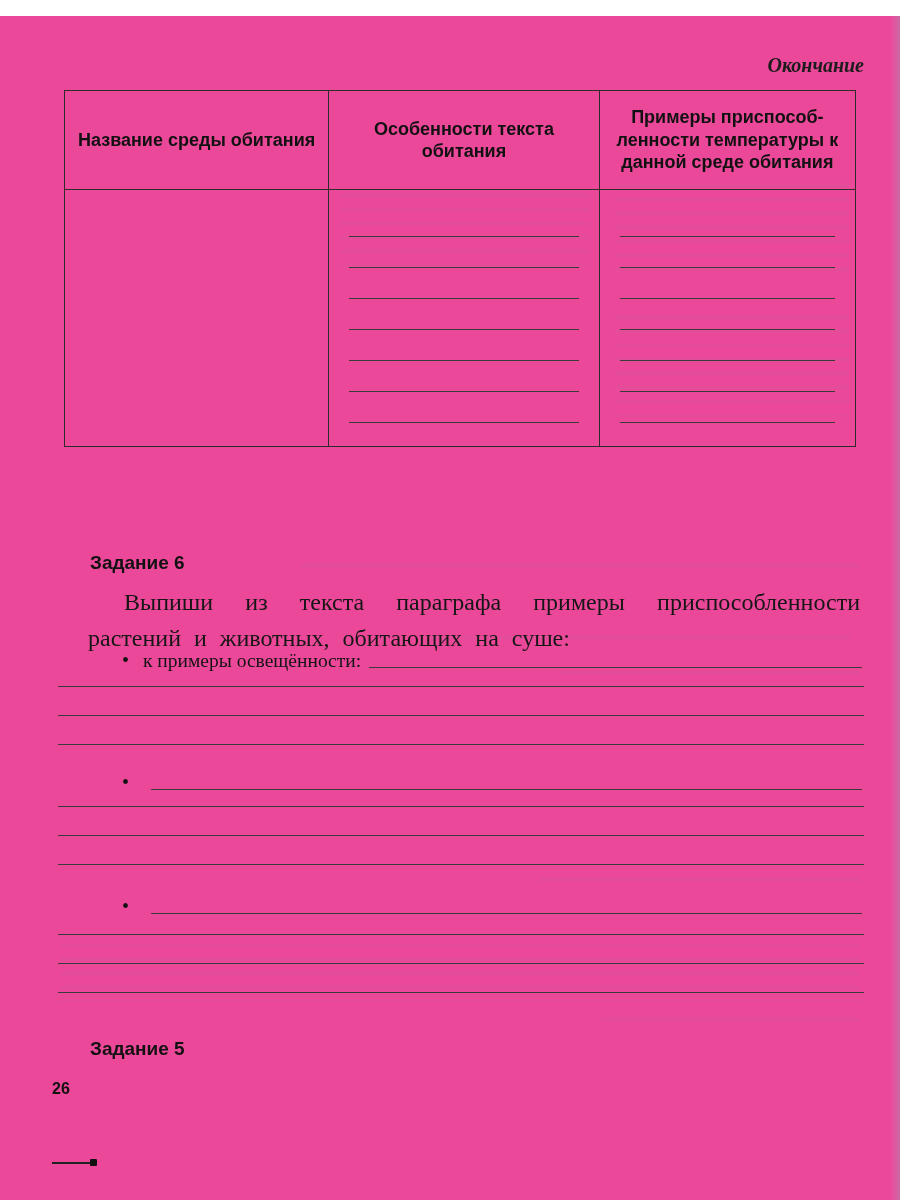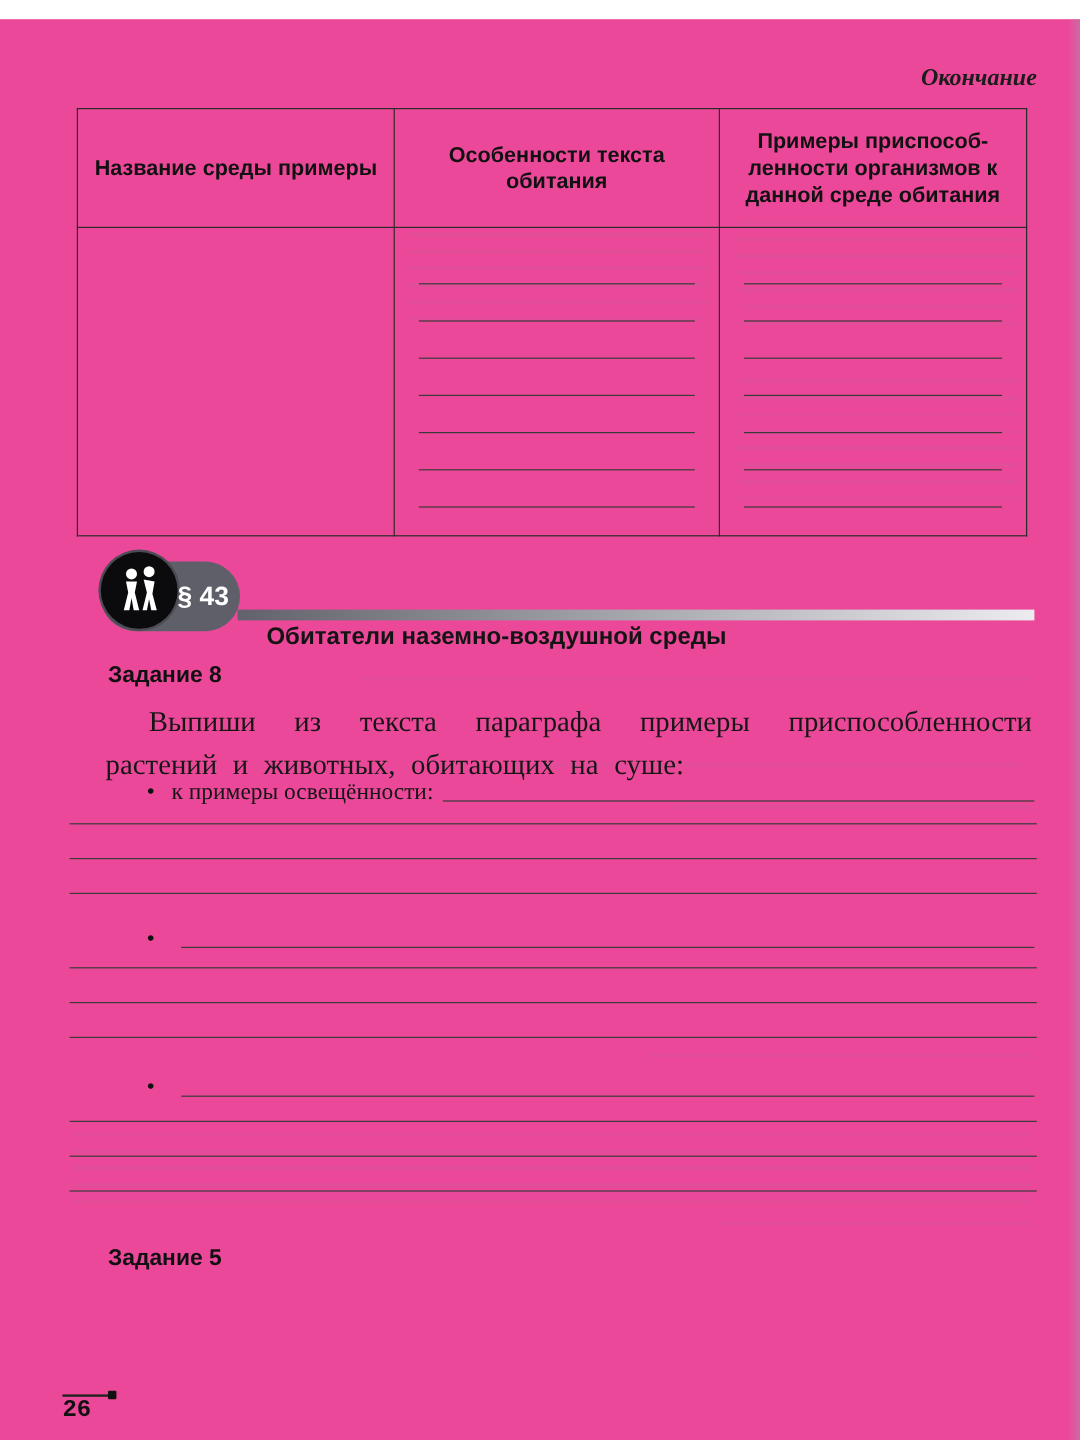--- a/index.html
+++ b/index.html
@@ -45,22 +45,22 @@
     text-align:justify;text-indent:36px;word-spacing:7px;color:#161616;}
   .bullet-row{position:absolute;left:122px;width:740px;height:26px;
     display:flex;align-items:flex-end;}
   .bullet-dot{font-size:20px;line-height:1;margin:0 14px 2px 0;color:#111;}
   .bullet-label{white-space:nowrap;font-family:"Liberation Serif",serif;
     font-size:19.5px;color:#141414;}
   .fill{flex:1;border-bottom:1.5px solid #3a3a3a;margin-left:8px;height:1px;margin-bottom:4px;}
   .rules{position:absolute;left:58px;width:806px;}
   .rule{height:28px;border-bottom:1.5px solid #3a3a3a;}
   
-  .pagenum{position:absolute;left:52px;top:1148px;
-    font-family:Liberation Mono, monospace;font-weight:bold;font-size:20px;color:#111;}
+  .pagenum{position:absolute;left:52px;top:1064px;
+    font-family:Liberation Sans, sans-serif;font-weight:bold;font-size:16px;color:#111;}
   .pagenum-rule{position:absolute;left:52px;top:1146px;width:40px;height:2px;background:#222;}
   .pagenum-dot{position:absolute;left:90px;top:1143px;width:7px;height:7px;
     background:#111;border-radius:1px;}
 </style>
 </head>
 <body>
 
 <div class="sheet">
 
   <div class="edge-shade"></div>
@@ -78,23 +78,23 @@
   <div class="continuation">Окончание</div>
 
   <table class="habitat-table">
     <colgroup>
         <col style="width:33.4%">
         <col style="width:34.2%">
         <col style="width:32.4%">
       </colgroup>
     <thead>
       <tr>
-        <th>Название среды примеры</th>
+        <th>Название среды обитания</th>
         <th>Особенности текста обитания</th>
-        <th>Примеры приспособ-ленности организмов к данной среде обитания</th>
+        <th>Примеры приспособ-ленности температуры к данной среде обитания</th>
       </tr>
     </thead>
     <tbody>
       <tr>
         <td></td>
         <td>
           <div class="cl"></div>
           <div class="cl"></div>
           <div class="cl"></div>
           <div class="cl"></div>
@@ -108,36 +108,22 @@
           <div class="cl"></div>
           <div class="cl"></div>
           <div class="cl"></div>
           <div class="cl"></div>
           <div class="cl"></div>
         </td>
       </tr>
     </tbody>
   </table>
 
-  <div class="section-banner">
-    <div class="banner-bg"></div>
-    <div class="banner-circle">
-      <svg width="44" height="44" viewBox="0 0 48 48" aria-hidden="true">
-        <circle cx="17" cy="9" r="5" fill="#ffffff"></circle>
-        <path d="M10 42 L14 26 L12 16 L22 16 L20 26 L24 42 L19 42 L17 31 L15 42 Z" fill="#ffffff"></path>
-        <circle cx="33" cy="7" r="5" fill="#ffffff"></circle>
-        <path d="M27 42 L31 26 L28 14 L38 16 L36 27 L40 42 L35 42 L33 32 L31 42 Z" fill="#ffffff"></path>
-      </svg>
-    </div>
-    <div class="banner-num">§ 43</div>
-    <div class="banner-bar"></div>
-    <div class="banner-title">Обитатели наземно-воздушной среды</div>
-  </div>
 
-  <div class="task-heading" style="top:536px">Задание 8</div>
+  <div class="task-heading" style="top:536px">Задание 6</div>
   <div class="para" style="top:568px">Выпиши из текста параграфа примеры приспособленности растений и животных, обитающих на суше:</div>
 
   <div class="bullet-row" style="top:630px">
     <span class="bullet-dot">•</span>
     <span class="bullet-label">к примеры освещённости:</span>
     <span class="fill"></span>
   </div>
   <div class="rules" style="top:642px">
     <div class="rule"></div>
     <div class="rule"></div>

